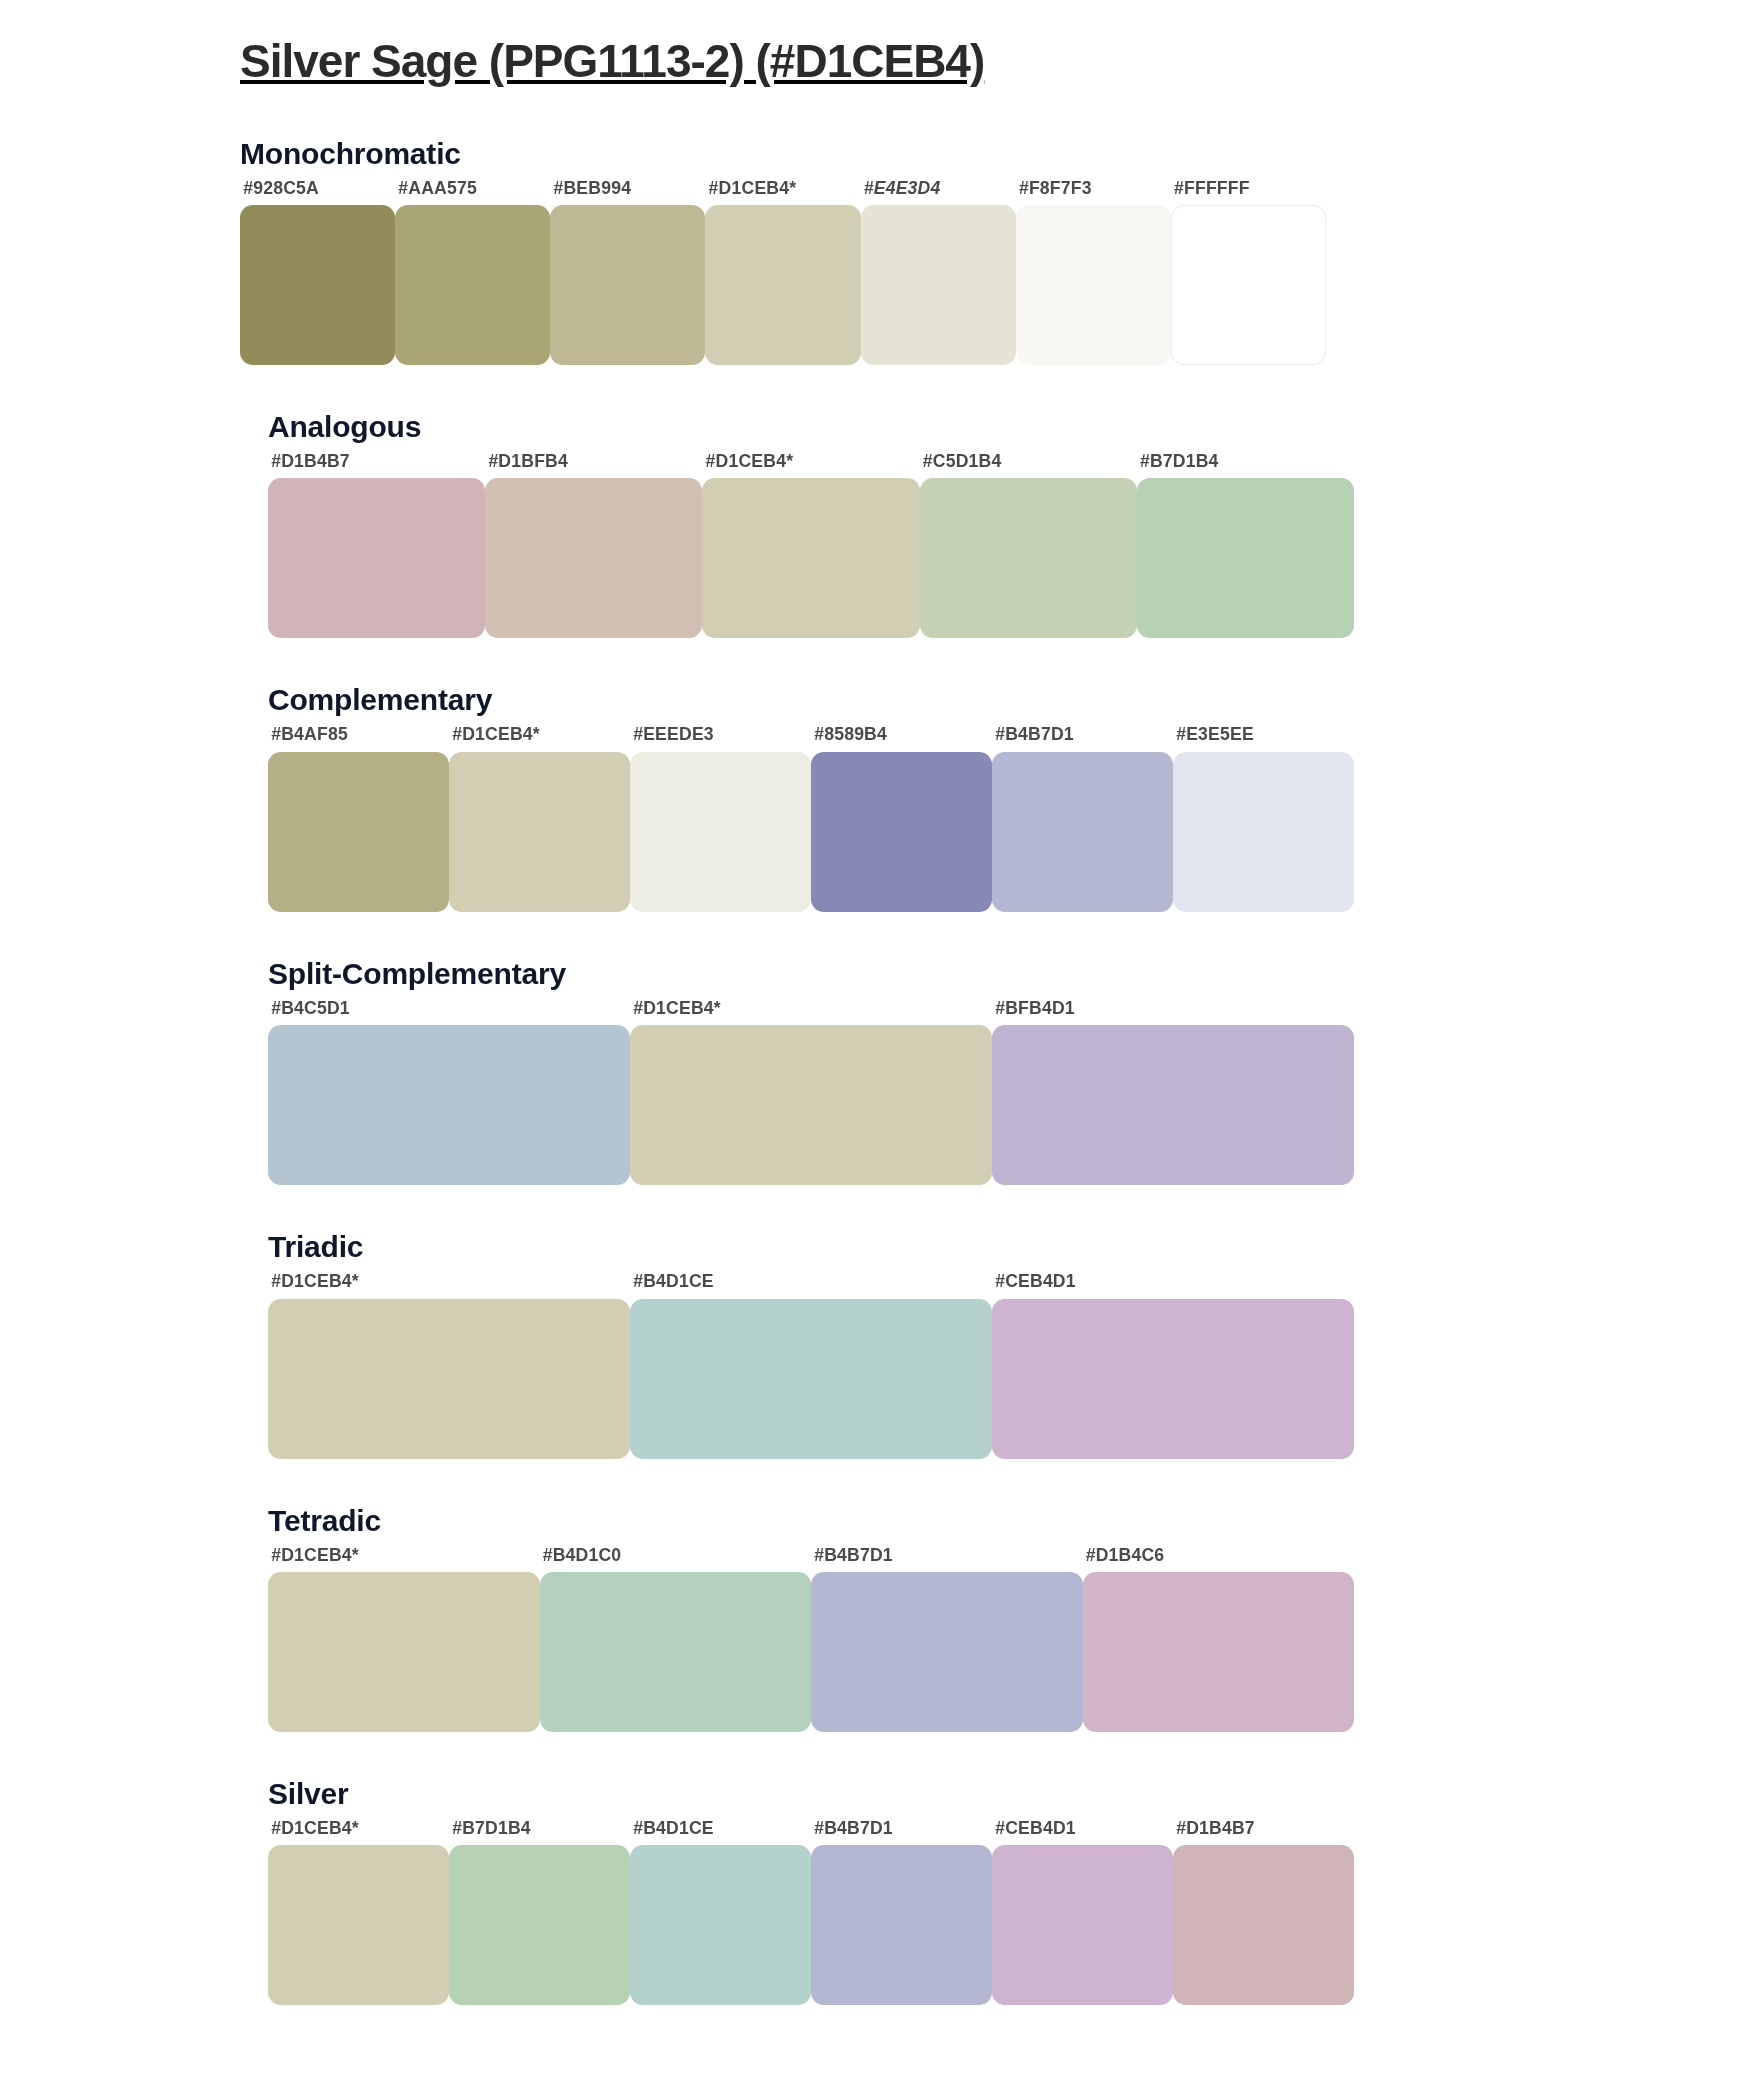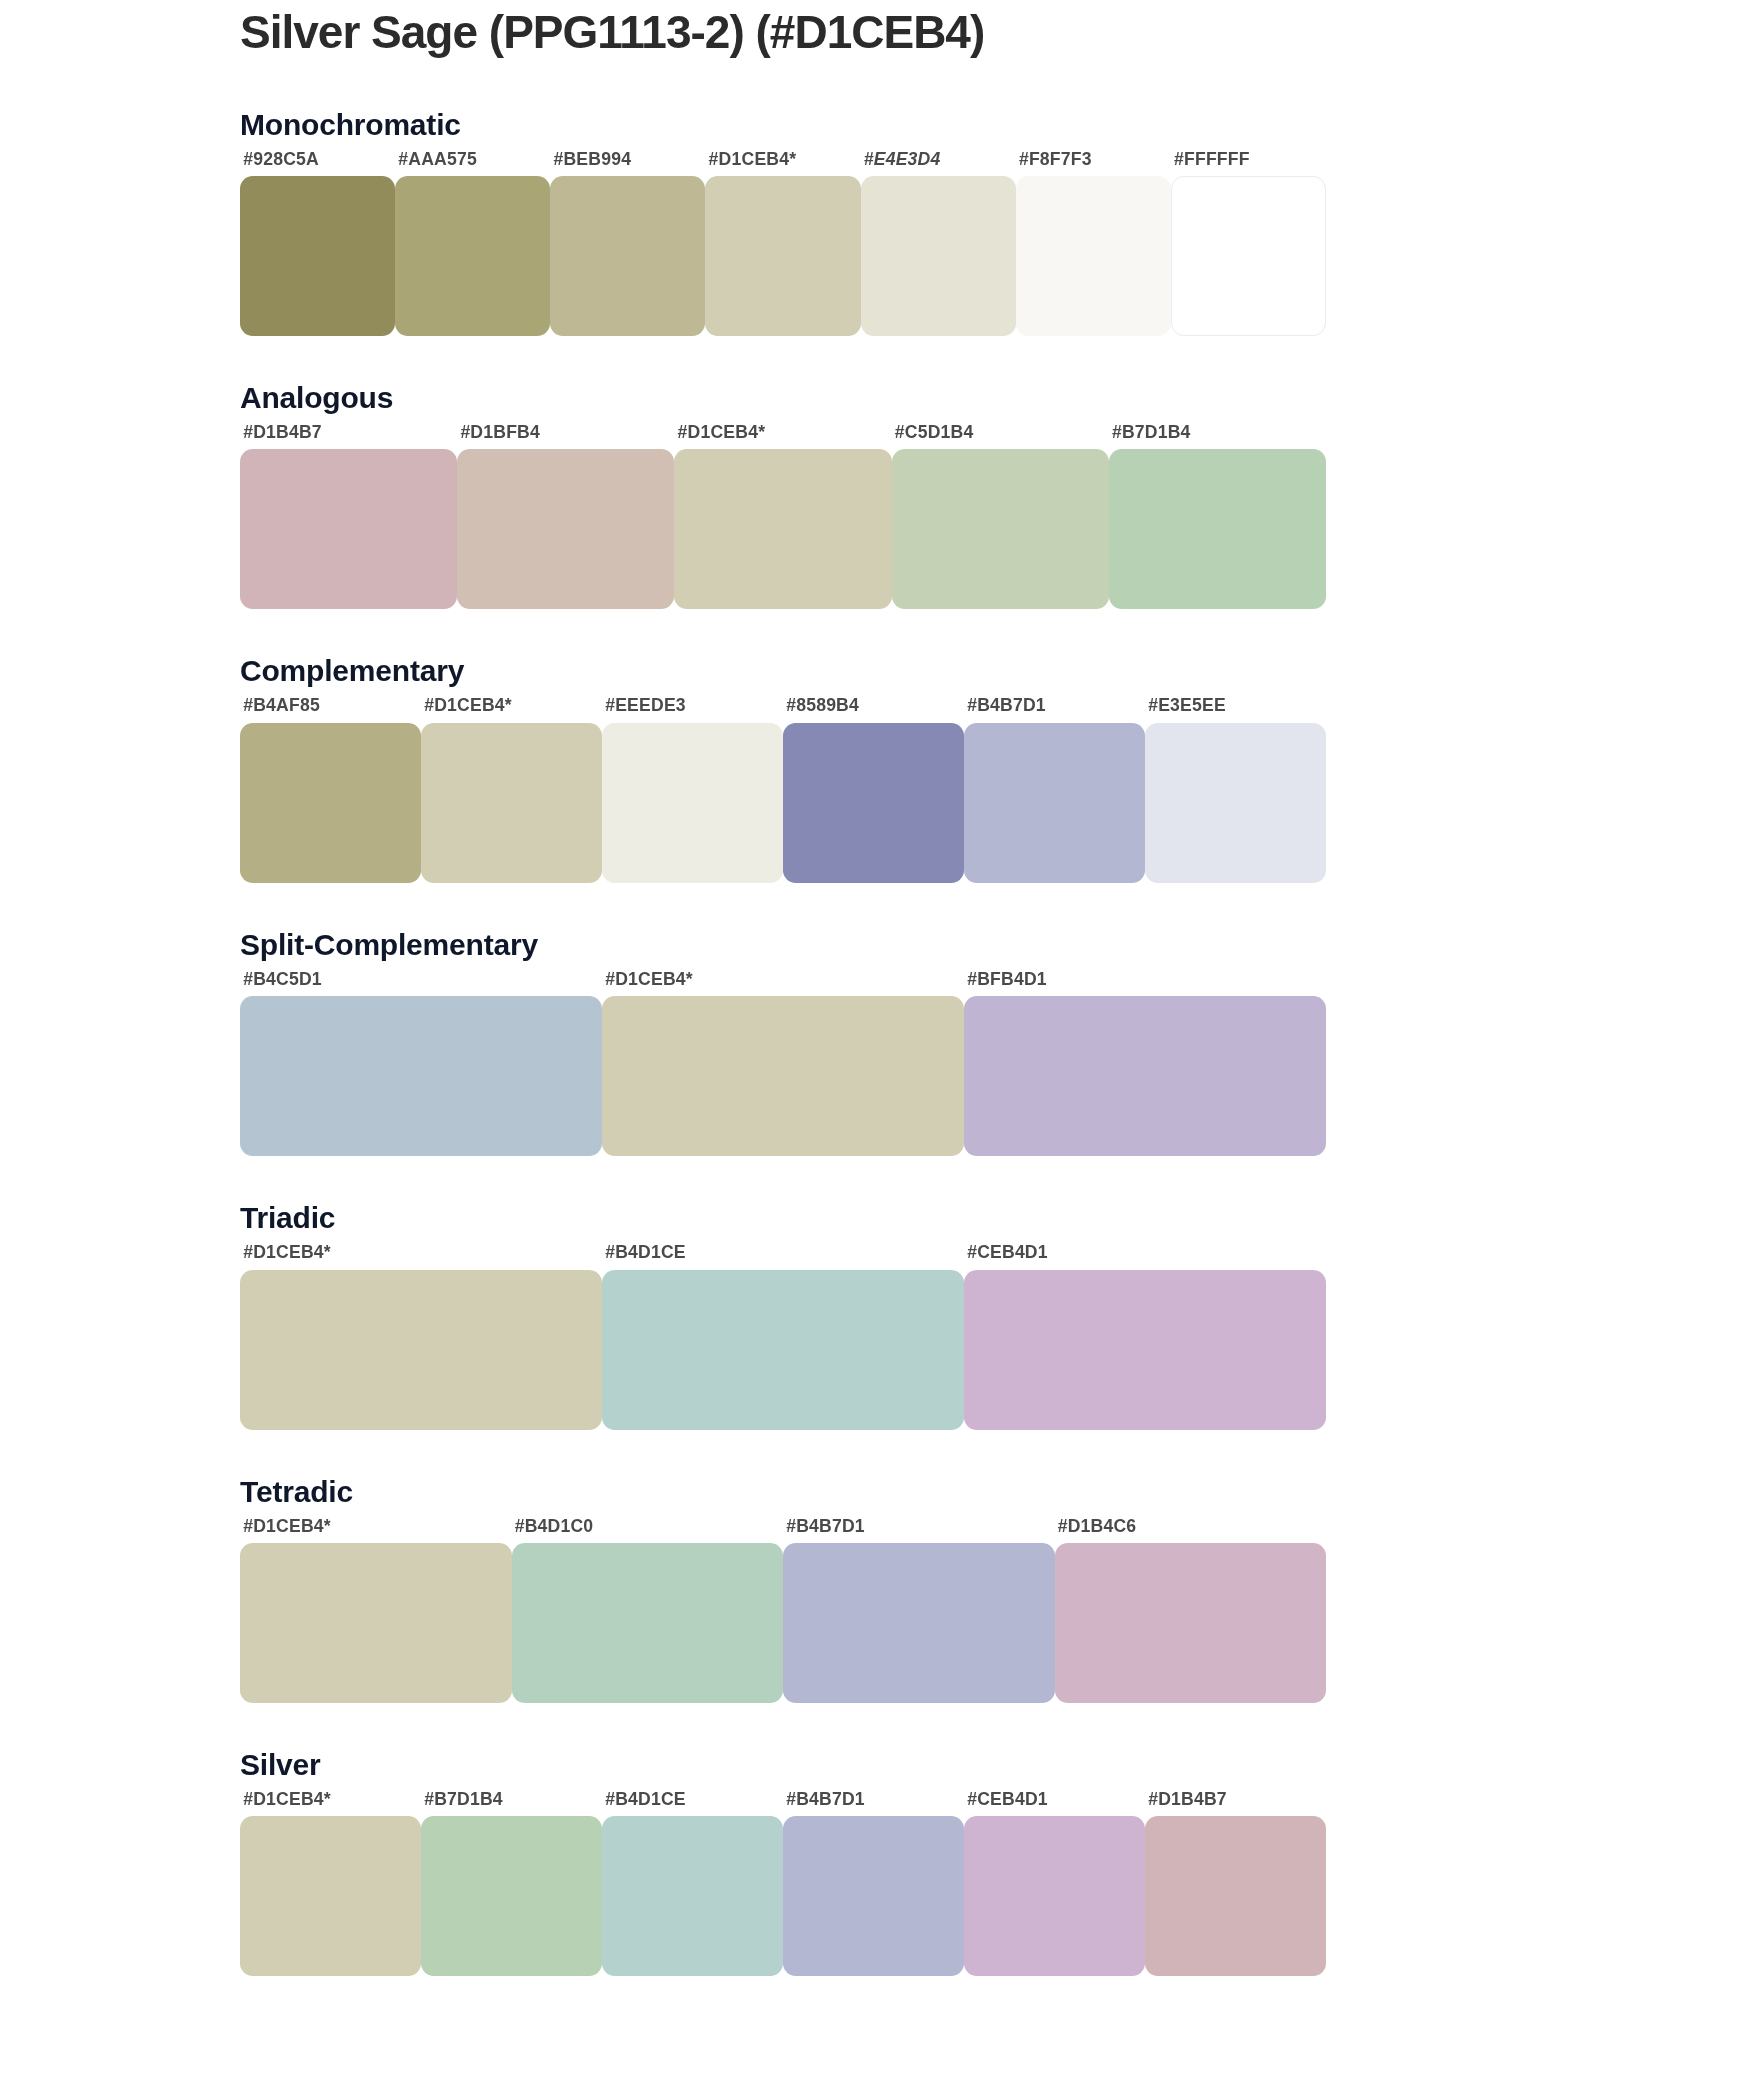--- a/index.html
+++ b/index.html
@@ -19,21 +19,22 @@
     width: 1757px;
     height: 2077px;
     background: #ffffff;
     box-sizing: border-box;
     padding: 0;
     overflow: hidden;
   }
 
   
   .header {
-    padding: 8px 0 0 240px;
+    padding: 37px 0 0 240px;
+    text-decoration: underline;
   }
   .page-title {
     font-size: 46px;
     font-weight: bold;
     color: #2b2b2b;
     letter-spacing: -1px;
     line-height: 1.08;
     margin: 0;
     white-space: nowrap;
   }
@@ -90,21 +91,21 @@
   .swatch {
     height: 100%;
     border-radius: 12.8px;
     box-sizing: border-box;
   }
   .swatch.is-white {
     border: 0.8px solid #eceaea;
   }
 
   
-  .section + .section { margin-top: 45px; }
+  .section + .section { margin-top: 45px; margin-left: 28px; }
 </style>
 </head>
 <body>
 
 <div class="page">
 
   <div class="header">
     <h1 class="page-title">Silver Sage (PPG1113-2) (#D1CEB4)</h1>
   </div>
 

